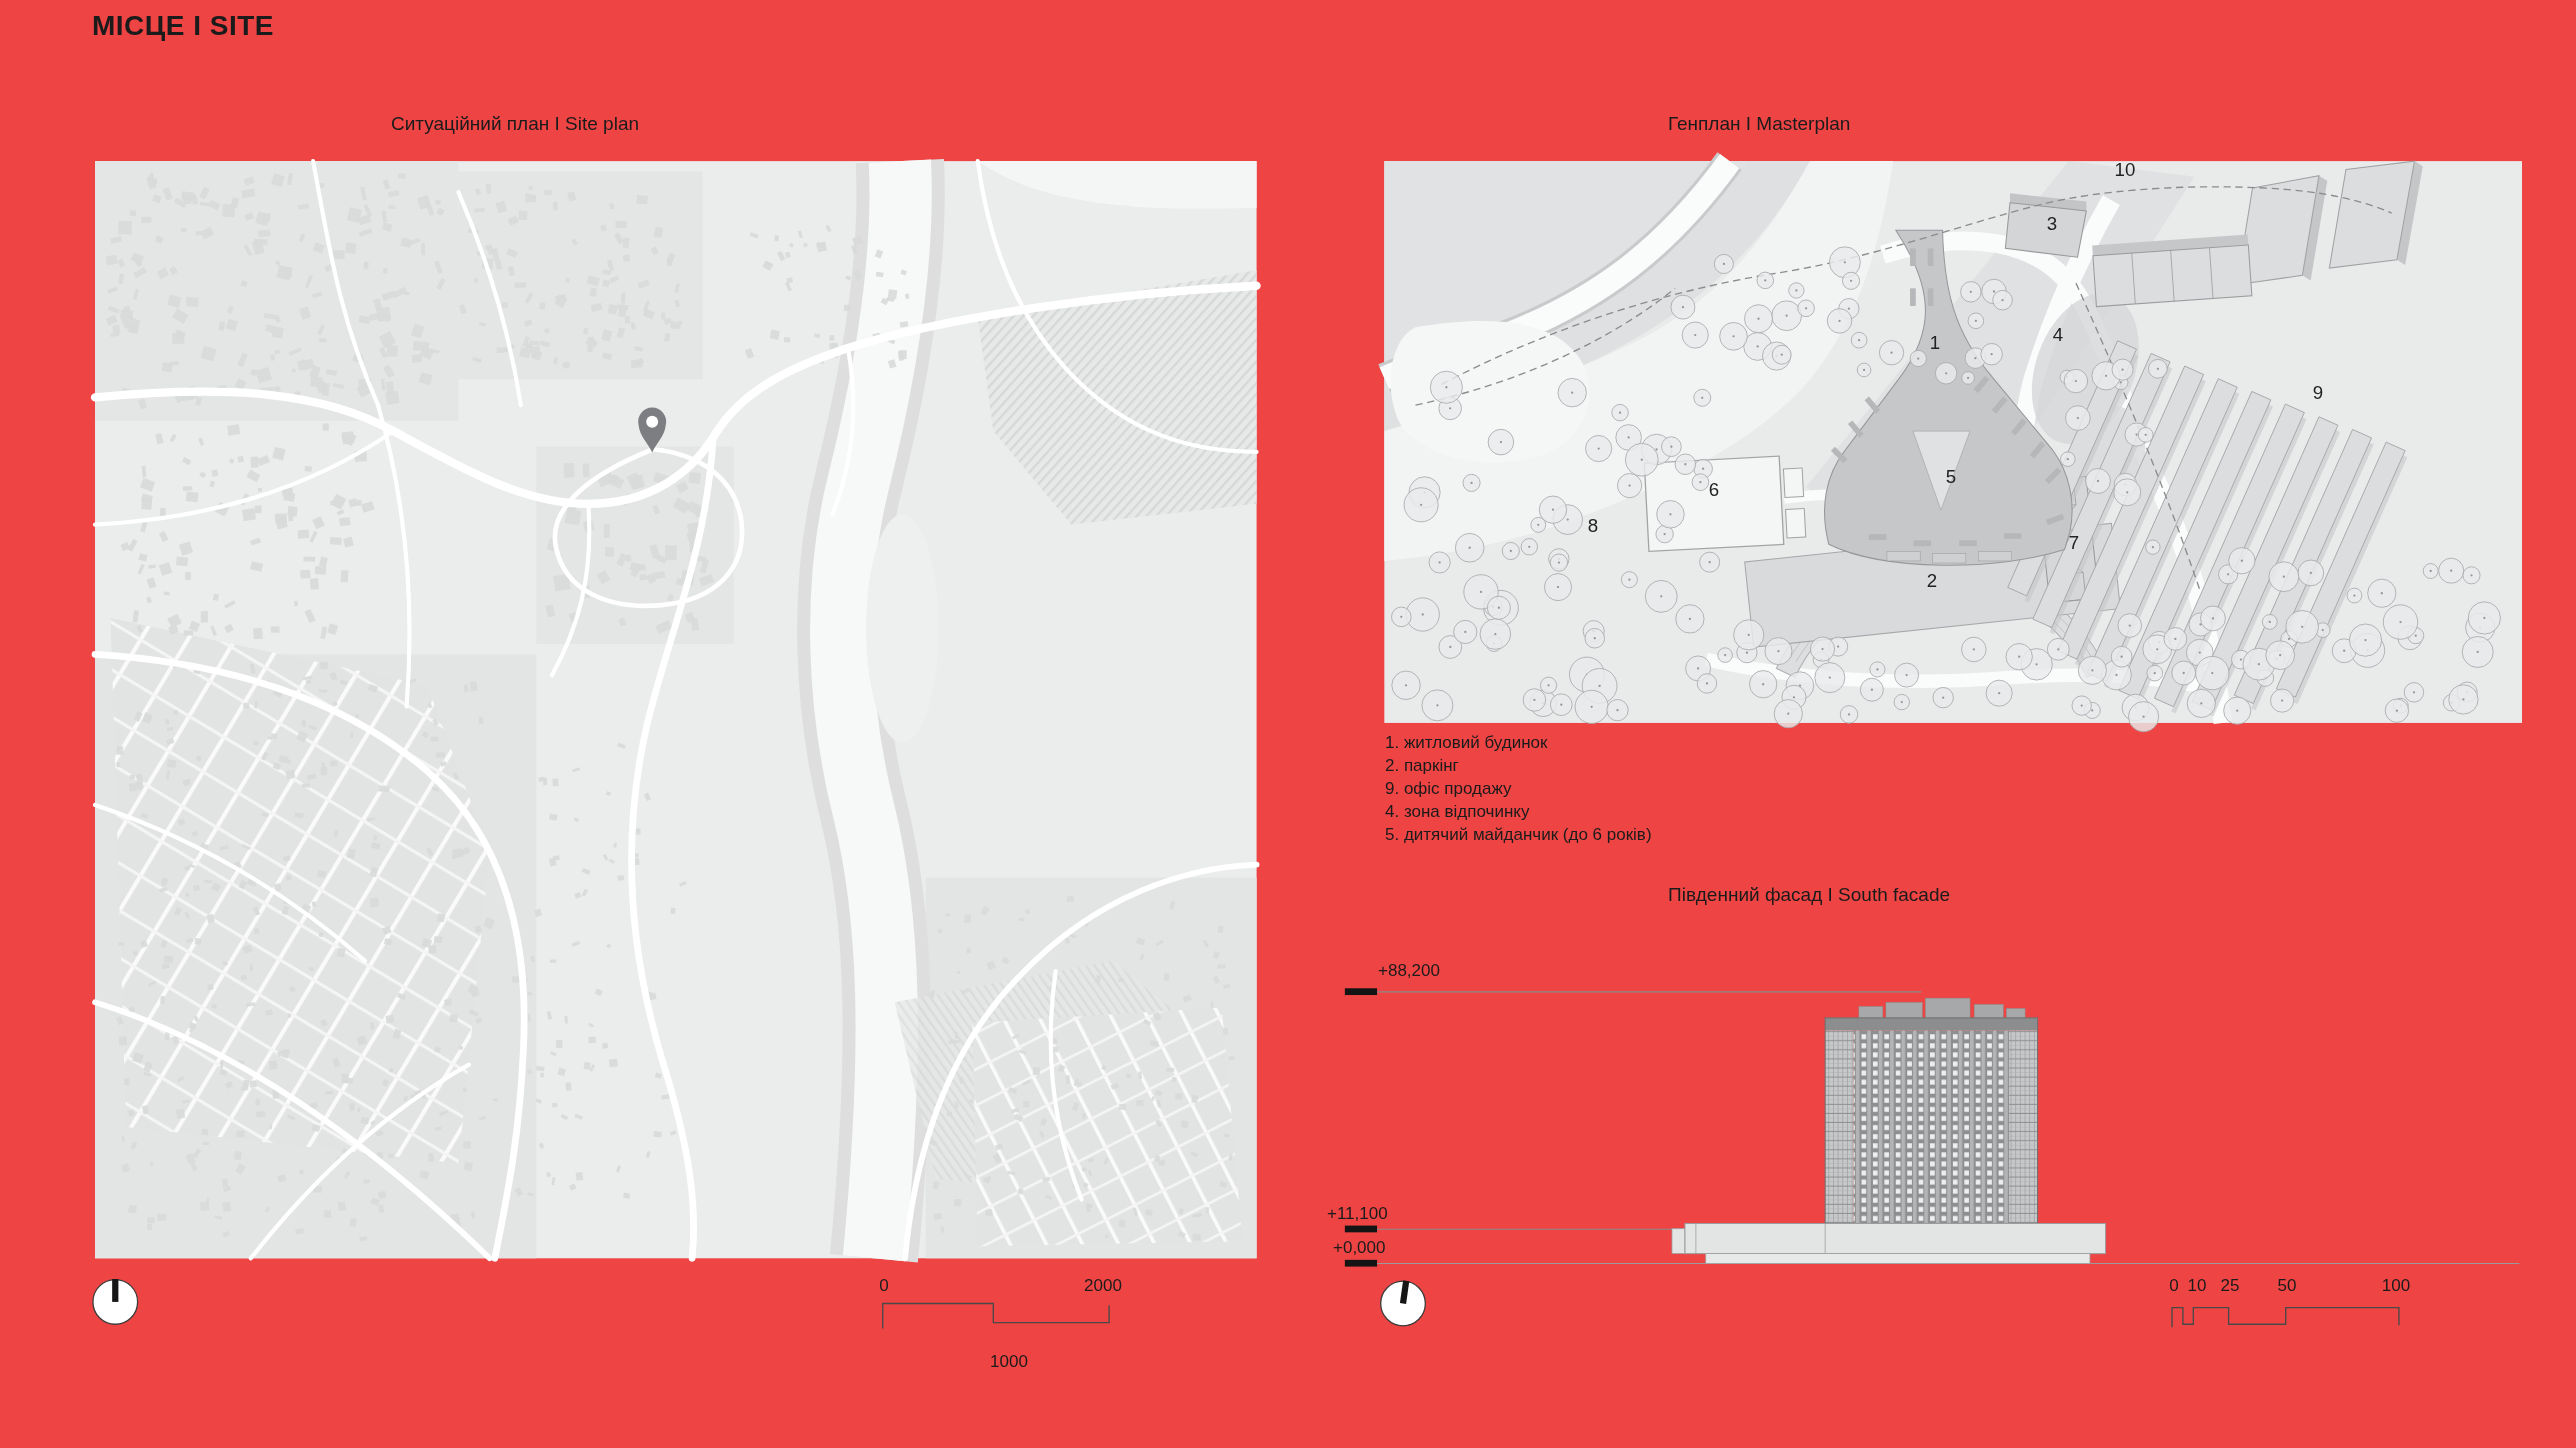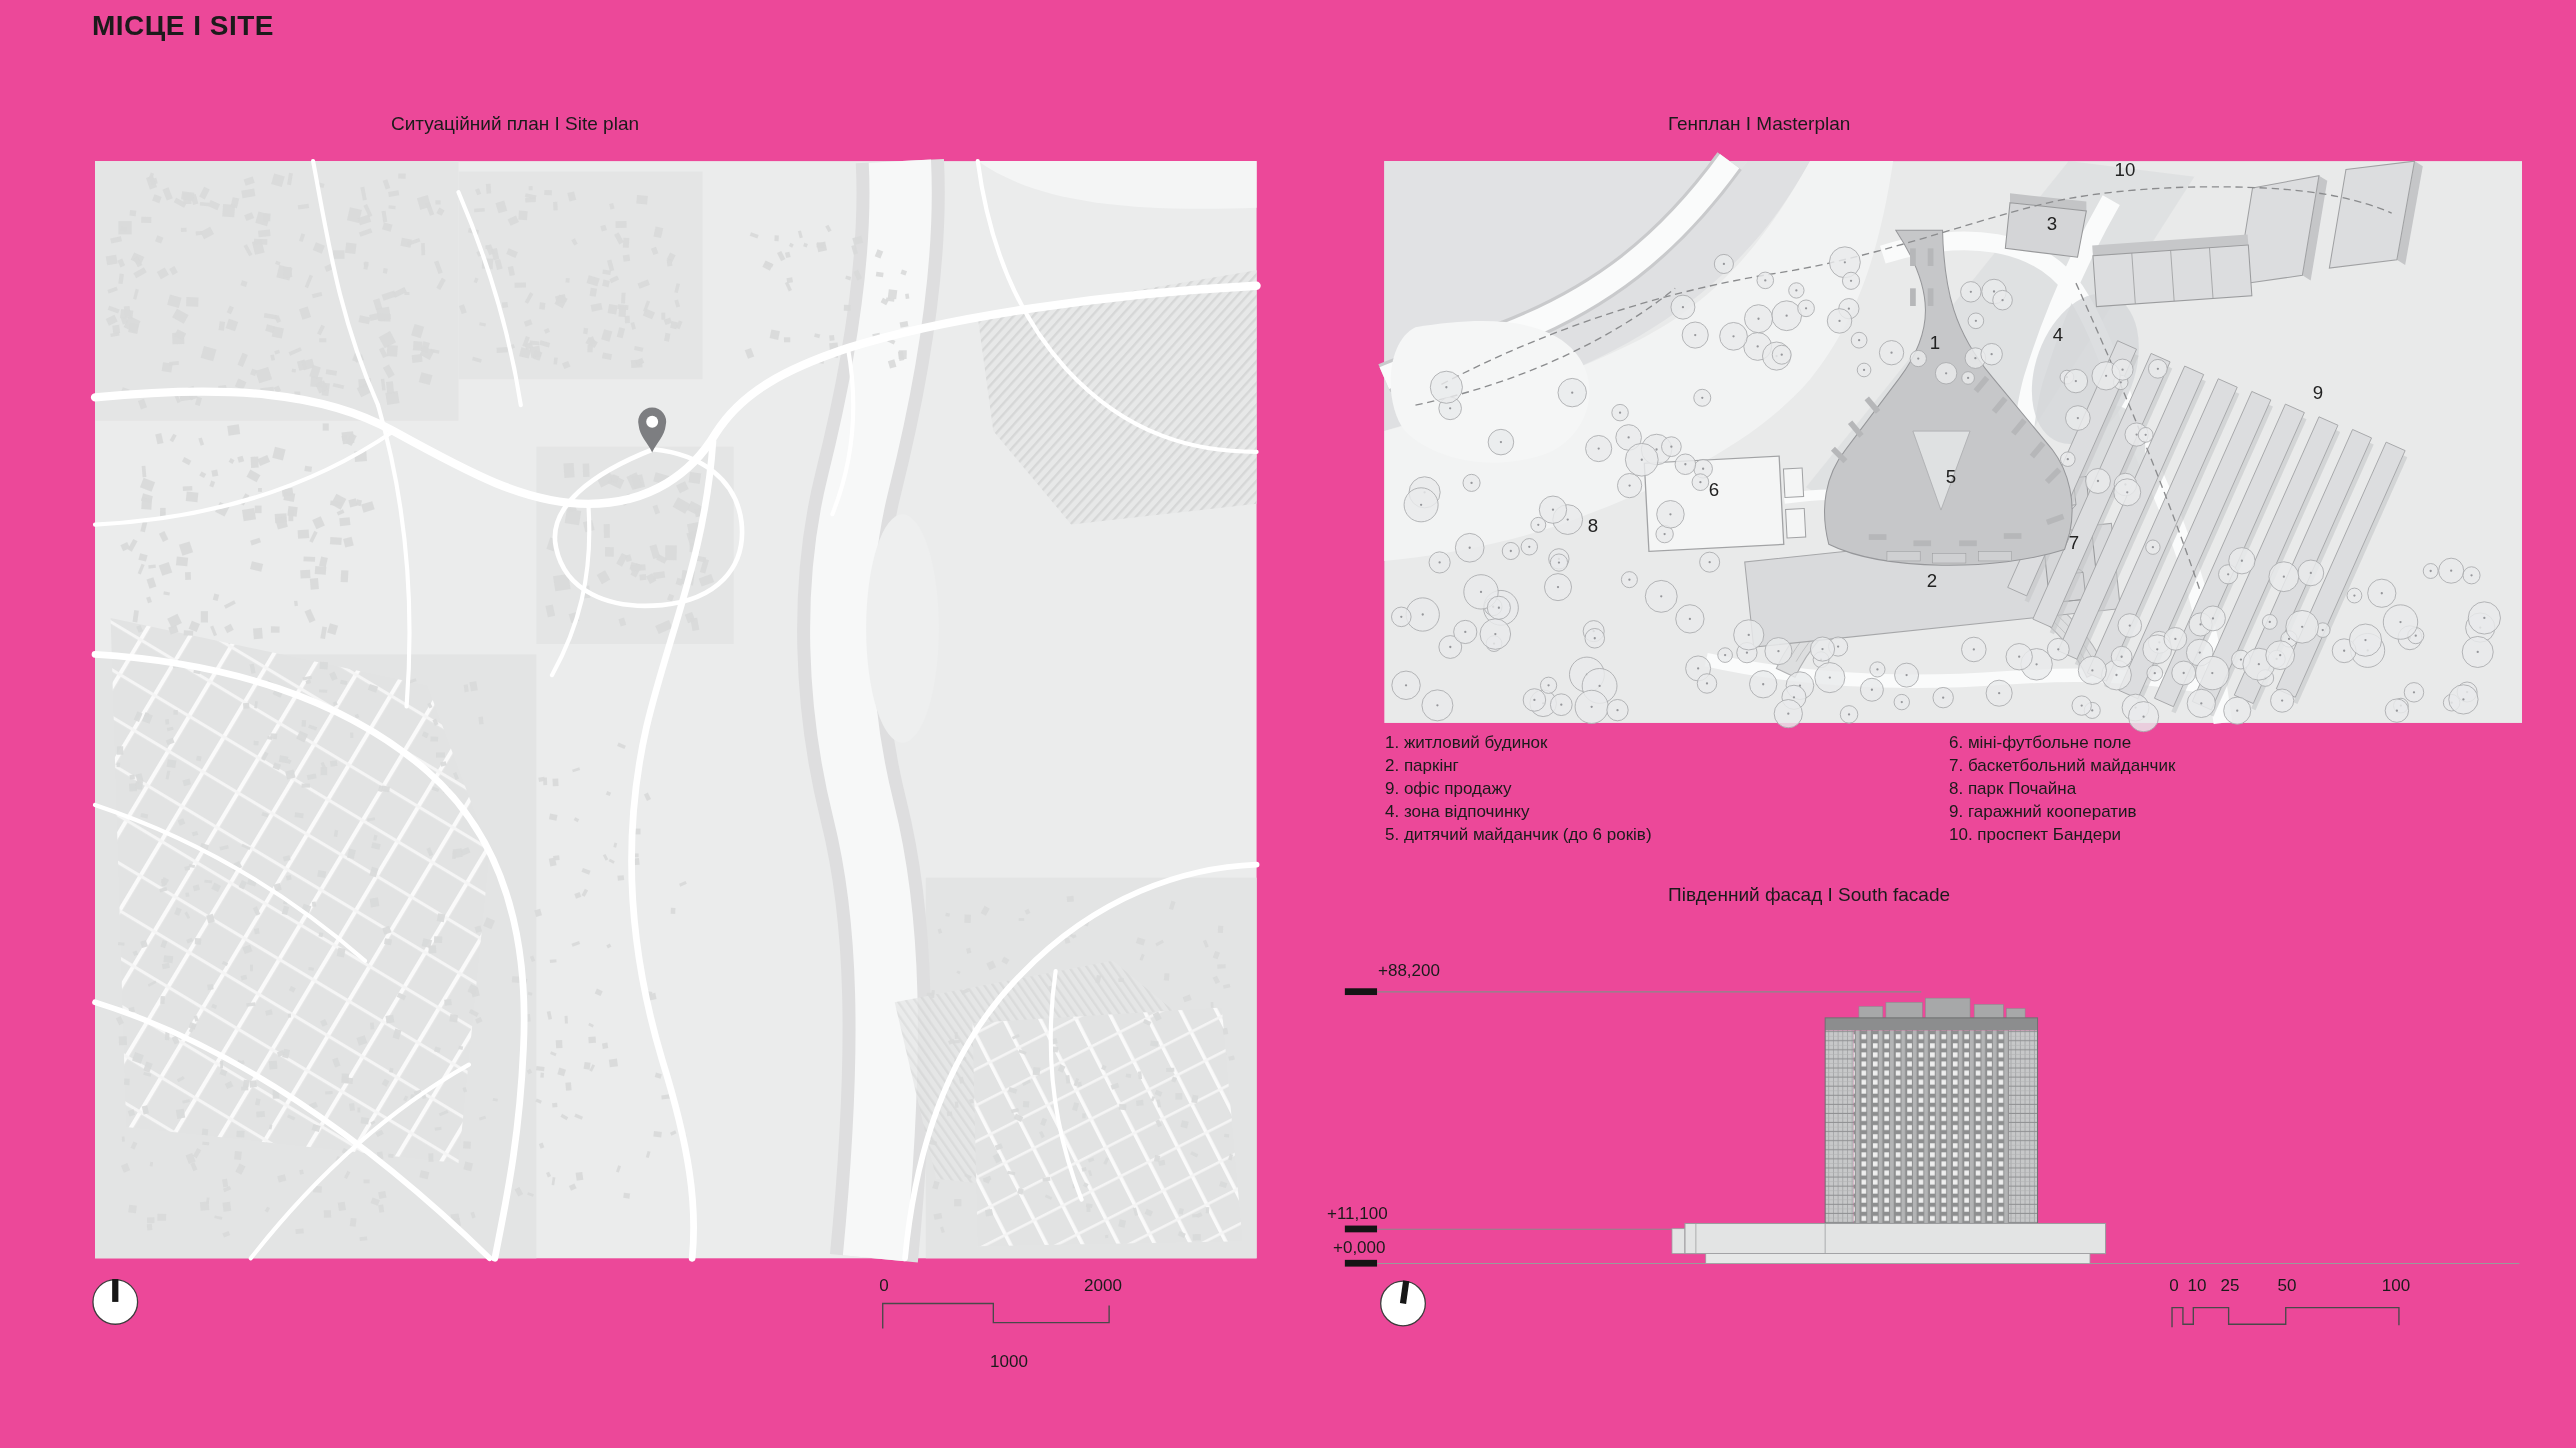--- a/index.html
+++ b/index.html
@@ -1,16 +1,16 @@
 <!DOCTYPE html>
 <html style="font-size:8.3px"><head>
 <meta charset="utf-8">
 <style>
   html,body{margin:0;padding:0;background:#ffffff;}
-  .page{position:relative;width:2576px;height:1449px;background:#ec4899;overflow:hidden;
+  .page{position:relative;width:2576px;height:1449px;background:#ef4444;overflow:hidden;
         font-family:"Liberation Sans",sans-serif;color:#1b1b1b;}
   .abs{position:absolute;}
   .page-title{font-size:28px;font-weight:bold;letter-spacing:0.5px;white-space:nowrap;}
   .panel-title{font-size:19px;text-align:left;width:519px;white-space:nowrap;}
   .legend-col{font-size:17px;line-height:23px;white-space:nowrap;}
   .mnum{position:absolute;font-size:18.7px;transform:translate(-50%,-50%);color:#222;}
   .lvl{position:absolute;font-size:17px;white-space:nowrap;}
   .scl{position:absolute;font-size:17px;transform:translateX(-50%);white-space:nowrap;}
   svg{display:block;}
   .tree{fill:rgba(233,234,236,0.82);stroke:#a7a8aa;stroke-width:1.6;}
@@ -1522,27 +1522,20 @@
   <div class="abs panel-title" style="left:1668px;top:113px">Генплан І Masterplan</div>
   <div class="abs panel-title" style="left:1668px;top:884px">Південний фасад І South facade</div>
 
   <div class="abs legend-col" style="left:1385px;top:731px">
     <div>1. житловий будинок</div>
     <div>2. паркінг</div>
     <div>9. офіс продажу</div>
     <div>4. зона відпочинку</div>
     <div>5. дитячий майданчик (до 6 років)</div>
   </div>
-  <div class="abs legend-col" style="left:1949px;top:731px">
-    <div>6. міні-футбольне поле</div>
-    <div>7. баскетбольний майданчик</div>
-    <div>8. парк Почайна</div>
-    <div>9. гаражний кооператив</div>
-    <div>10. проспект Бандери</div>
-  </div>
 
   <div class="mnum" style="left: 1935px; top: 343px;">1</div>
   <div class="mnum" style="left: 1932px; top: 581px;">2</div>
   <div class="mnum" style="left: 2052px; top: 224px;">3</div>
   <div class="mnum" style="left: 2058px; top: 335px;">4</div>
   <div class="mnum" style="left: 1951px; top: 477px;">5</div>
   <div class="mnum" style="left: 1714px; top: 490px;">6</div>
   <div class="mnum" style="left: 2074px; top: 543px;">7</div>
   <div class="mnum" style="left: 1593px; top: 526px;">8</div>
   <div class="mnum" style="left: 2318px; top: 393px;">9</div>

